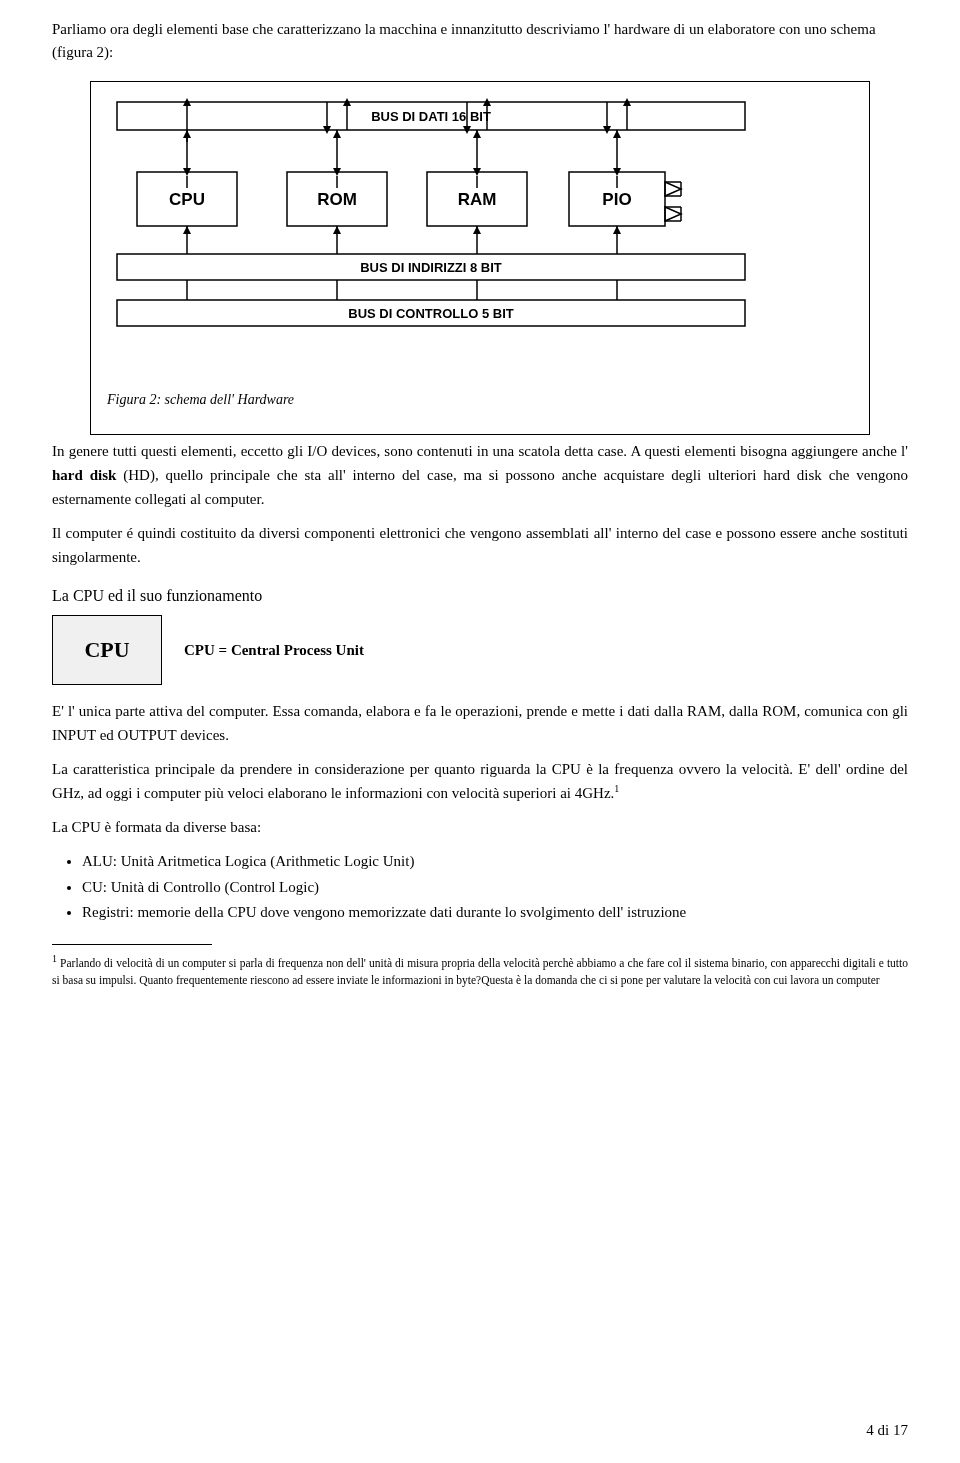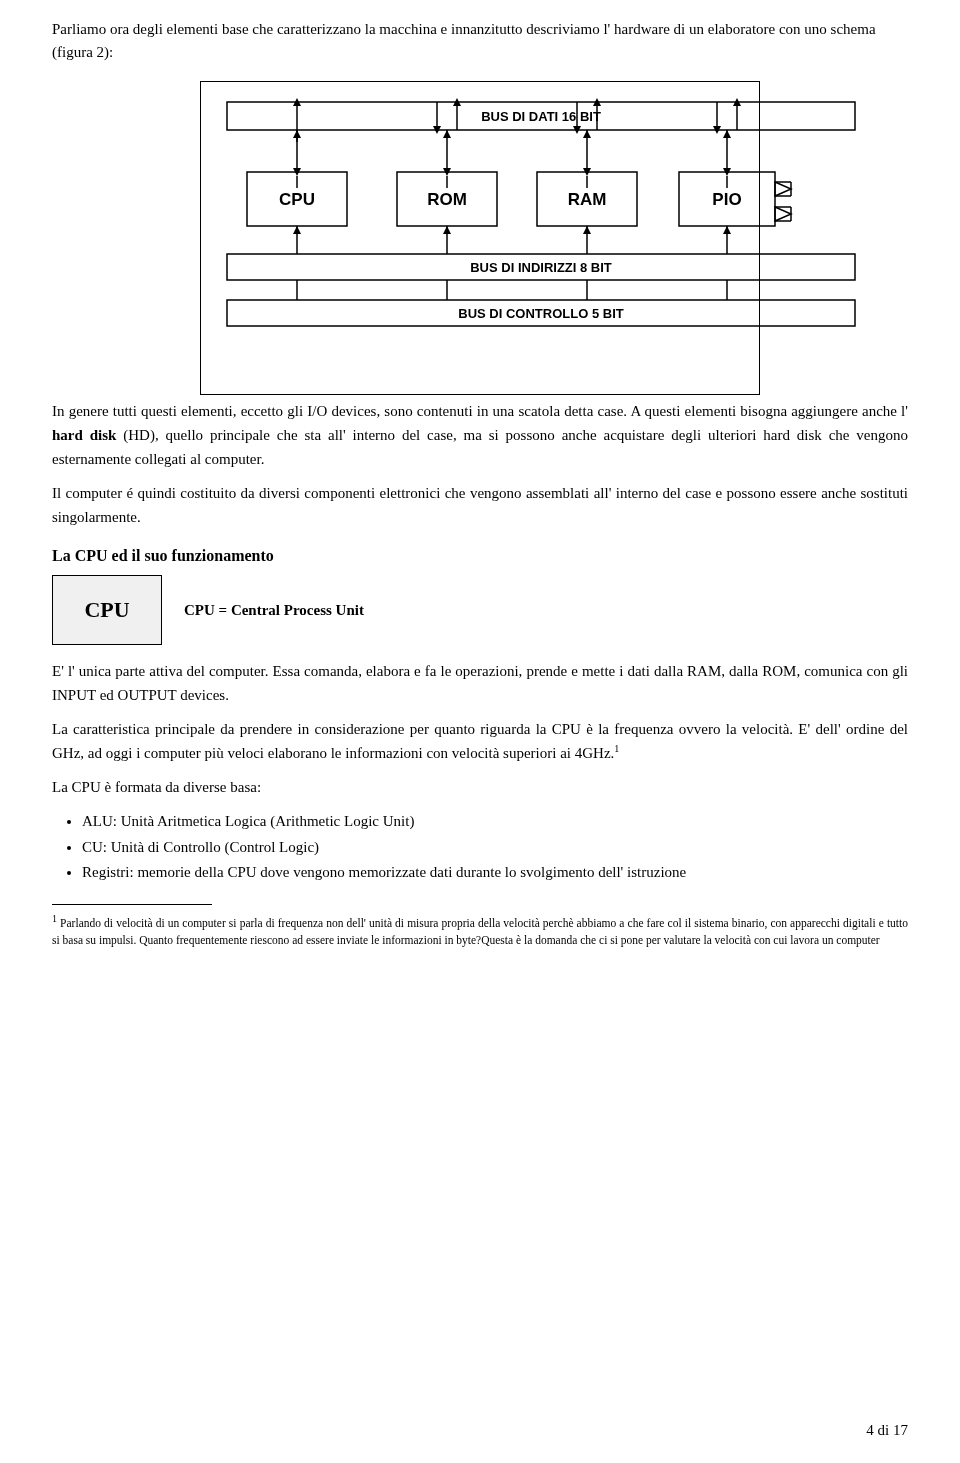--- a/index.html
+++ b/index.html
@@ -26,21 +26,21 @@
       text-align: left;
     }
     .main-text {
       font-size: 15px;
       line-height: 1.6;
       text-align: justify;
       margin-bottom: 10px;
     }
     .section-heading {
       font-size: 16px;
-      font-weight: bold;
+      font-weight: normal;
       margin-top: 18px;
       margin-bottom: 10px;
     }
     .cpu-callout-row {
       display: flex;
       flex-direction: row;
       align-items: center;
       margin: 8px 0 14px 0;
     }
     .cpu-box-callout {
@@ -92,21 +92,21 @@
       justify-content: center;
       margin-bottom: 4px;
     }
   </style>
 </head>
 <body>
 
 <p class="intro-text">Parliamo ora degli elementi base che caratterizzano la macchina e innanzitutto descriviamo l' hardware di un elaboratore con uno schema (figura 2):</p>
 
 <div class="diagram-wrap">
-  <div style="border:1.5px solid #000; padding: 10px 16px 8px 16px; width: 560px;">
+  <div style="border:1.5px solid #000; padding: 10px 16px 8px 16px; width: 780px;">
     
     <svg width="648" height="290" xmlns="http://www.w3.org/2000/svg">
 
       <rect x="10" y="10" width="628" height="28" fill="none" stroke="#000" stroke-width="1.5"></rect>
 
       <line x1="80" y1="10" x2="80" y2="38" stroke="#000" stroke-width="1.5"></line>
       <polygon points="80,6 76,14 84,14" fill="#000"></polygon>
 
       <line x1="220" y1="10" x2="220" y2="38" stroke="#000" stroke-width="1.5"></line>
       <polygon points="220,42 216,34 224,34" fill="#000"></polygon>
@@ -188,20 +188,21 @@
       <line x1="370" y1="188" x2="370" y2="208" stroke="#000" stroke-width="1.5"></line>
 
       <line x1="510" y1="188" x2="510" y2="208" stroke="#000" stroke-width="1.5"></line>
 
       <rect x="10" y="208" width="628" height="26" fill="none" stroke="#000" stroke-width="1.5"></rect>
       <text x="324" y="226" text-anchor="middle" font-size="13" font-weight="bold" font-family="Arial,sans-serif">BUS DI CONTROLLO 5 BIT</text>
 
       <line x1="80" y1="38" x2="80" y2="50" stroke="#000" stroke-width="1.5"></line>
     </svg>
 
+    <p class="figure-caption">Figura 2: schema dell' Hardware</p>
   </div>
 </div>
 
 <p class="main-text">
   In genere tutti questi elementi, eccetto gli I/O devices, sono contenuti in una scatola detta <span style="font-weight:normal;">case</span>. A questi elementi bisogna aggiungere anche l' <strong>hard disk</strong> (HD), quello principale che sta all' interno del case, ma si possono anche acquistare degli ulteriori hard disk che vengono esternamente collegati al computer.
 </p>
 <p class="main-text">Il computer é quindi  costituito da diversi componenti elettronici che vengono assemblati all' interno del case e possono essere anche sostituti singolarmente.</p>
 
 <p class="section-heading">La CPU ed il suo funzionamento</p>
 

